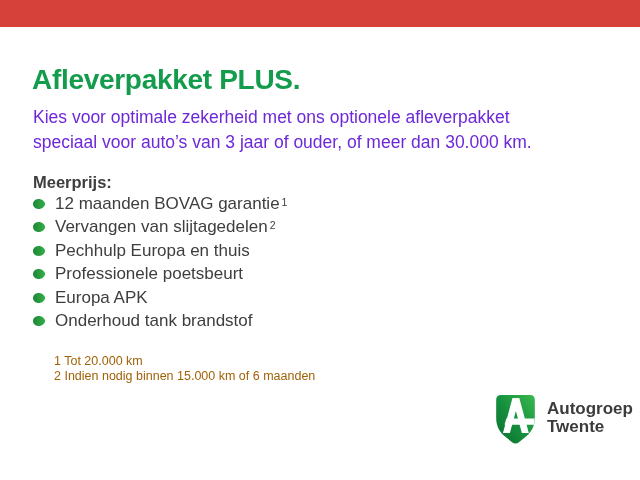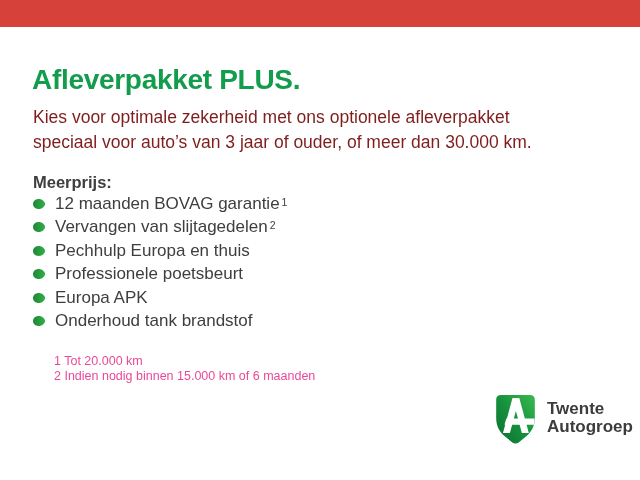--- a/index.html
+++ b/index.html
@@ -5,29 +5,29 @@
   html,body{margin:0;padding:0;background:#fff;}
   .page{
     position:relative;width:640px;height:480px;overflow:hidden;background:#ffffff;
     font-family:"Liberation Sans","DejaVu Sans",sans-serif;color:#3e3e3e;text-decoration:underline;
   }
   .topbar{position:absolute;top:0;left:0;width:640px;height:27px;background:#d6423a;}
   .title{
     position:absolute;left:32px;top:63px;font-size:28px;font-weight:bold;
     letter-spacing:-0.3px;color:#149c4d;line-height:33px;white-space:nowrap;
   }
-  .intro{position:absolute;left:33px;top:105px;font-size:17.5px;line-height:25px;color:#7f1d1d;}
+  .intro{position:absolute;left:33px;top:105px;font-size:17.5px;line-height:25px;color:#6d28d9;}
   .intro div{white-space:nowrap;}
   .inclusief{position:absolute;left:33px;top:172px;font-size:16.5px;font-weight:bold;line-height:21px;}
   .list{position:absolute;left:32px;top:192px;}
   .row{display:flex;align-items:center;height:23.5px;}
   .leaf{width:14px;height:12px;flex:0 0 14px;margin-right:9px;}
   .row .txt{font-size:17px;line-height:20px;white-space:nowrap;text-align:right;}
   .row sup{font-size:10.5px;vertical-align:top;position:relative;top:-2px;margin-left:2px;}
-  .footnotes{position:absolute;left:54px;top:354px;font-size:12.5px;line-height:15px;color:#ec4899;}
+  .footnotes{position:absolute;left:54px;top:354px;font-size:12.5px;line-height:15px;color:#a16207;}
   .price{position:absolute;left:54px;top:395px;font-size:23px;font-weight:bold;line-height:26px;color:#3a3a3a;white-space:nowrap;}
   .logo{position:absolute;left:494px;top:393px;display:flex;align-items:flex-start;}
   .logo-shield{width:43px;height:56px;display:block;}
   .logo-text{margin-left:10px;margin-top:7px;font-size:17px;font-weight:bold;line-height:18px;color:#3c3c3c;}
   .hidden-defs{position:absolute;width:0;height:0;}
 </style>
 </head>
 <body>
 
 <div class="page">
@@ -116,18 +116,18 @@
   <div class="logo">
     <svg class="logo-shield" viewBox="0 0 44 58">
       <path fill="url(#shieldGrad)" d="M7 2 H37 C40.3 2 42 3.7 42 7 V26 C42 33.5 39.2 39.8 33.8 44.2 L25.6 51 C23.5 52.7 20.5 52.7 18.4 51 L10.2 44.2 C4.8 39.8 2 33.5 2 26 V7 C2 3.7 3.7 2 7 2 Z"></path>
       <g clip-path="url(#shieldClip)">
         <polygon fill="#ffffff" points="18.8,5.5 26,5.5 16.2,41.5 9,41.5"></polygon>
         <polygon fill="#ffffff" points="18.8,5.5 26,5.5 35.8,41.5 28.6,41.5"></polygon>
         <polygon fill="#ffffff" points="12.5,26.5 42,26.5 42,33 10.6,33"></polygon>
       </g>
     </svg>
     <div class="logo-text">
+      <div>Autogroep</div>
       <div>Twente</div>
-      <div>Autogroep</div>
     </div>
   </div>
 
 </div>
 
 </body></html>

